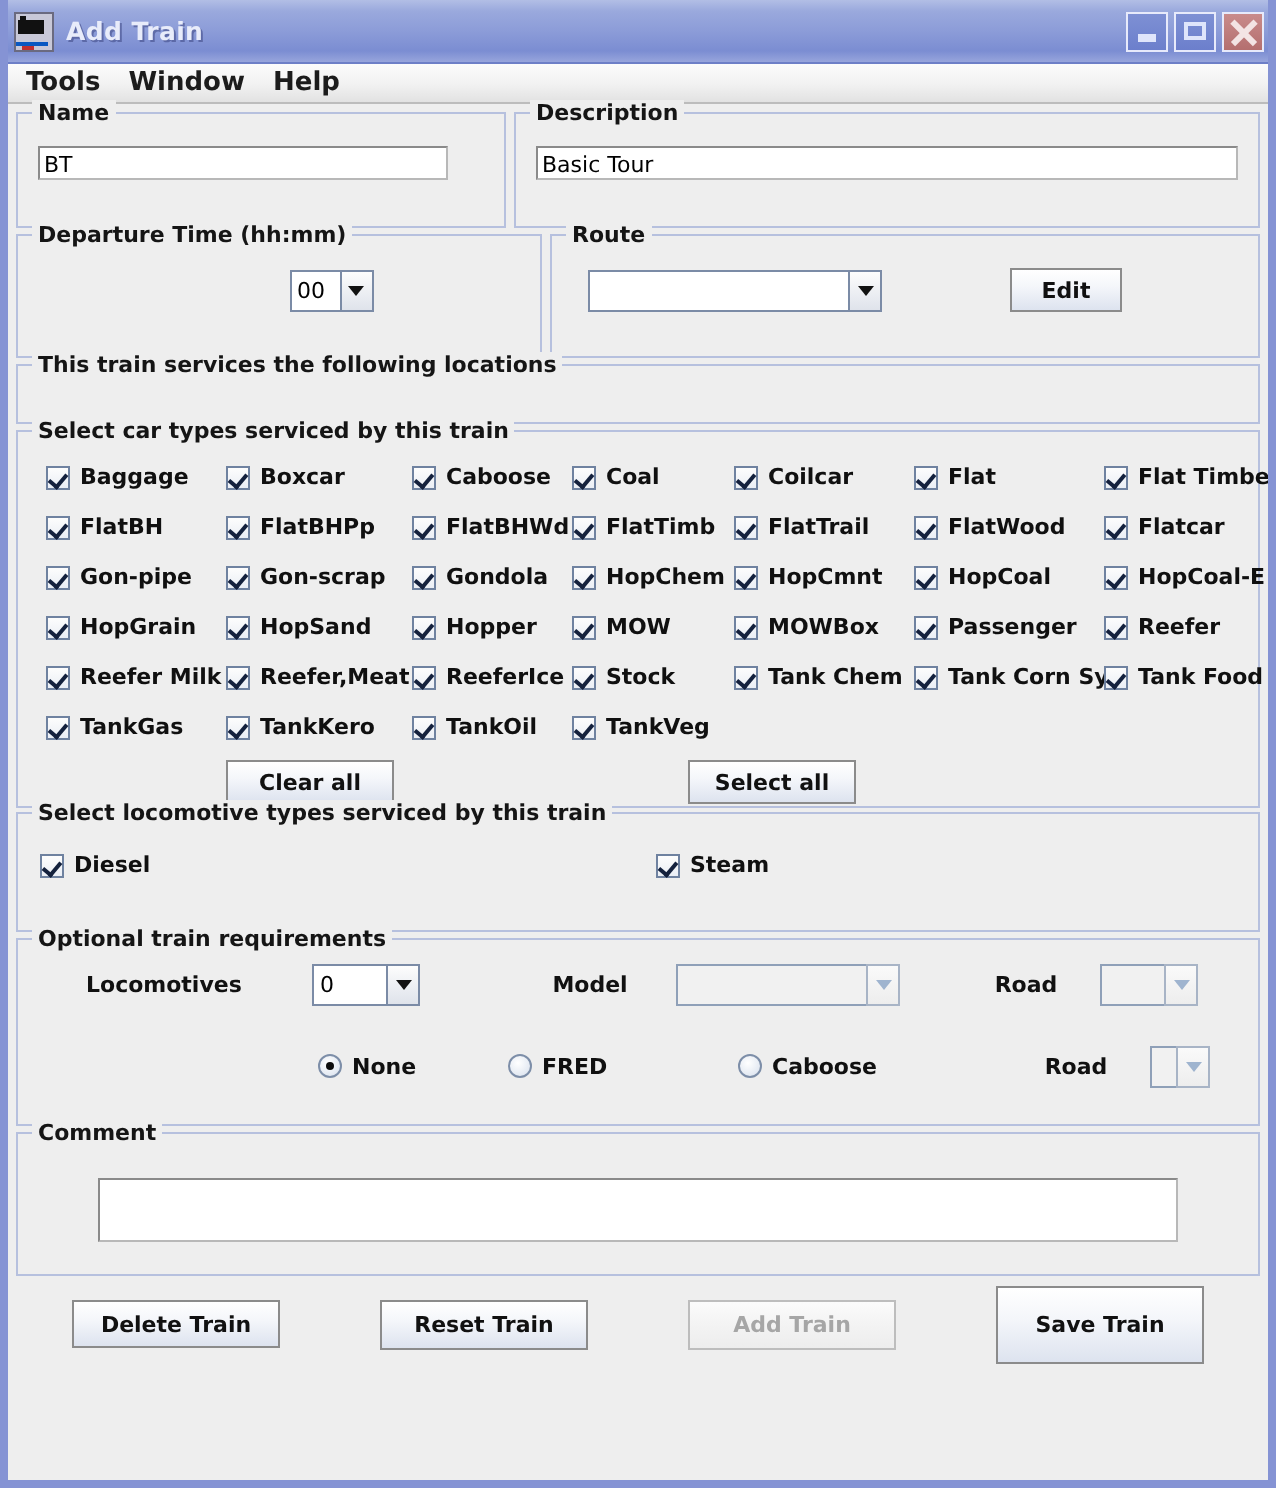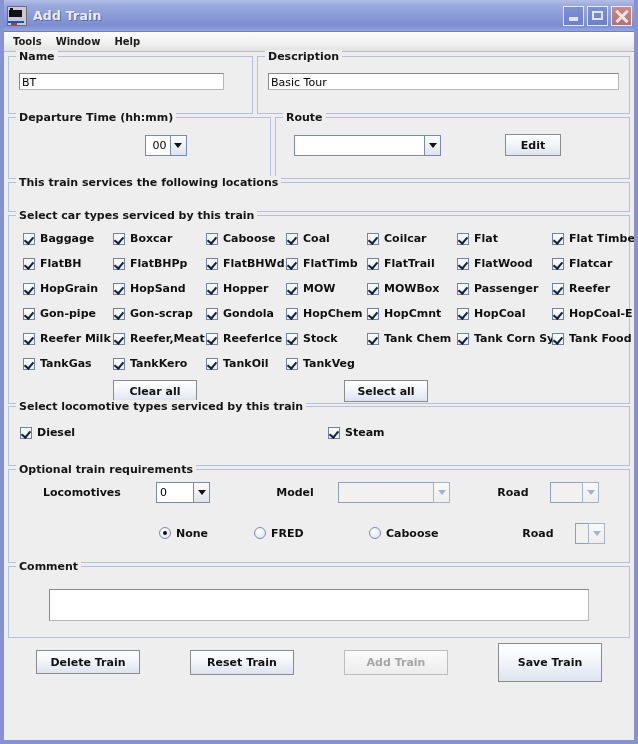--- a/index.html
+++ b/index.html
@@ -106,21 +106,21 @@
     height: 20px;
     margin: 0 -4px;
     background: linear-gradient(to bottom,#fcfcfc 0%,#f1f1f1 55%,#e2e2e2 100%);
     border-bottom: 1px solid #bcbcbc;
     display: flex;
     align-items: center;
     padding-left: 6px;
     box-sizing: border-box;
   }
   .menu-item {
-    font-size: 10px;
+    font-size: 13px;
     font-weight: bold;
     color: #1c1c1c;
     padding: 2px 7px;
     cursor: default;
   }
 
   
   #content {
     padding: 4px 4px 0 4px;
     box-sizing: border-box;
@@ -345,21 +345,21 @@
         </div>
       </div>
       <div class="group" style="flex:1; height:58px;">
         <span class="legend">Description</span>
         <div class="group-body" style="padding-top:16px; padding-left:10px; padding-right:10px;">
           <div class="textfield" style="width:100%;" placeholder="">Basic Tour</div>
         </div>
       </div>
     </div>
 
-    <div class="row" style="align-items:stretch; gap:4px; margin-bottom:2px;text-align:right;">
+    <div class="row" style="align-items:stretch; gap:4px; margin-bottom:2px;">
       <div class="group" style="width:263px; height:62px;">
         <span class="legend">Departure Time (hh:mm)</span>
         <div class="group-body" style="padding-top:17px; padding-left:58px;">
           <div class="row" style="gap:44px;flex-direction:column;">
             <div class="combo">
               <div class="cfield" style="width:25px;">00</div>
               <div class="cbtn">
                   <span class="arrow-down"></span>
                 </div>
             </div>
@@ -482,20 +482,64 @@
                 <div class="cb">
                   <span class="cbbox checked"></span>
                   <span>Flatcar</span>
                 </div>
               </div>
             </div>
             <div class="ctrow" style="padding-left: 14px;">
               <div class="ctcell" style="width: 90px;">
                 <div class="cb">
                   <span class="cbbox checked"></span>
+                  <span>Gon-pipe</span>
+                </div>
+              </div>
+              <div class="ctcell" style="width: 93px;">
+                <div class="cb">
+                  <span class="cbbox checked"></span>
+                  <span>Gon-scrap</span>
+                </div>
+              </div>
+              <div class="ctcell" style="width: 80px;">
+                <div class="cb">
+                  <span class="cbbox checked"></span>
+                  <span>Gondola</span>
+                </div>
+              </div>
+              <div class="ctcell" style="width: 81px;">
+                <div class="cb">
+                  <span class="cbbox checked"></span>
+                  <span>HopChem</span>
+                </div>
+              </div>
+              <div class="ctcell" style="width: 90px;">
+                <div class="cb">
+                  <span class="cbbox checked"></span>
+                  <span>HopCmnt</span>
+                </div>
+              </div>
+              <div class="ctcell" style="width: 95px;">
+                <div class="cb">
+                  <span class="cbbox checked"></span>
+                  <span>HopCoal</span>
+                </div>
+              </div>
+              <div class="ctcell" style="width: 95px;">
+                <div class="cb">
+                  <span class="cbbox checked"></span>
+                  <span>HopCoal-E</span>
+                </div>
+              </div>
+            </div>
+            <div class="ctrow" style="padding-left: 14px;">
+              <div class="ctcell" style="width: 90px;">
+                <div class="cb">
+                  <span class="cbbox checked"></span>
                   <span>HopGrain</span>
                 </div>
               </div>
               <div class="ctcell" style="width: 93px;">
                 <div class="cb">
                   <span class="cbbox checked"></span>
                   <span>HopSand</span>
                 </div>
               </div>
               <div class="ctcell" style="width: 80px;">
@@ -519,64 +563,20 @@
               <div class="ctcell" style="width: 95px;">
                 <div class="cb">
                   <span class="cbbox checked"></span>
                   <span>Passenger</span>
                 </div>
               </div>
               <div class="ctcell" style="width: 95px;">
                 <div class="cb">
                   <span class="cbbox checked"></span>
                   <span>Reefer</span>
-                </div>
-              </div>
-            </div>
-            <div class="ctrow" style="padding-left: 14px;">
-              <div class="ctcell" style="width: 90px;">
-                <div class="cb">
-                  <span class="cbbox checked"></span>
-                  <span>Gon-pipe</span>
-                </div>
-              </div>
-              <div class="ctcell" style="width: 93px;">
-                <div class="cb">
-                  <span class="cbbox checked"></span>
-                  <span>Gon-scrap</span>
-                </div>
-              </div>
-              <div class="ctcell" style="width: 80px;">
-                <div class="cb">
-                  <span class="cbbox checked"></span>
-                  <span>Gondola</span>
-                </div>
-              </div>
-              <div class="ctcell" style="width: 81px;">
-                <div class="cb">
-                  <span class="cbbox checked"></span>
-                  <span>HopChem</span>
-                </div>
-              </div>
-              <div class="ctcell" style="width: 90px;">
-                <div class="cb">
-                  <span class="cbbox checked"></span>
-                  <span>HopCmnt</span>
-                </div>
-              </div>
-              <div class="ctcell" style="width: 95px;">
-                <div class="cb">
-                  <span class="cbbox checked"></span>
-                  <span>HopCoal</span>
-                </div>
-              </div>
-              <div class="ctcell" style="width: 95px;">
-                <div class="cb">
-                  <span class="cbbox checked"></span>
-                  <span>HopCoal-E</span>
                 </div>
               </div>
             </div>
             <div class="ctrow" style="padding-left: 14px;">
               <div class="ctcell" style="width: 90px;">
                 <div class="cb">
                   <span class="cbbox checked"></span>
                   <span>Reefer Milk</span>
                 </div>
               </div>

